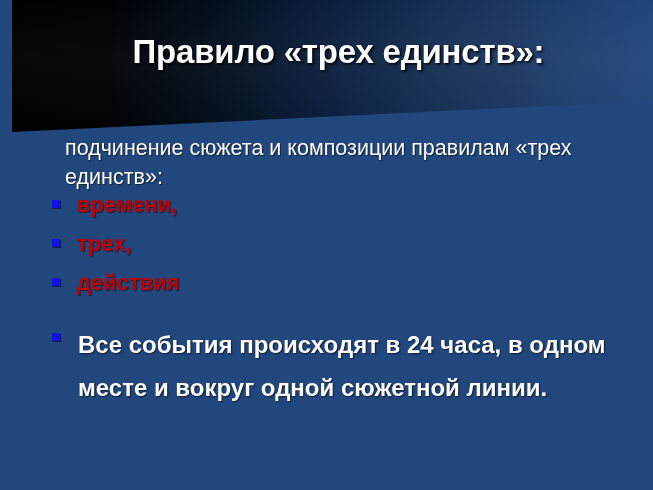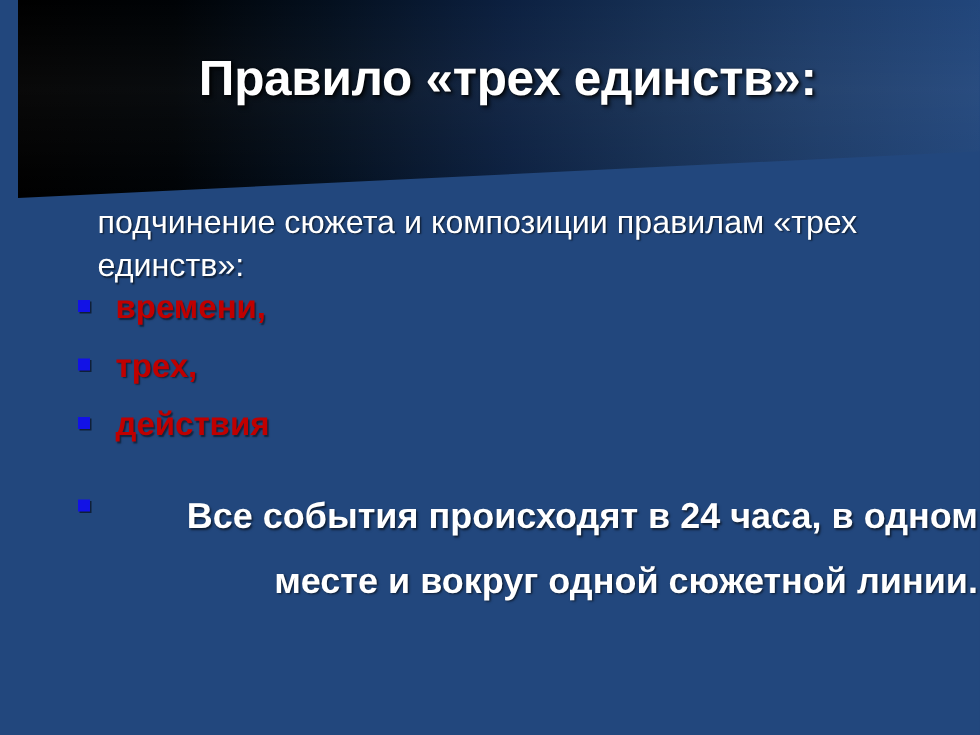--- a/index.html
+++ b/index.html
@@ -101,21 +101,20 @@
     line-height: 29px;
     text-indent: 0;
     padding-left: 22px;
   }
 
   
   .bullet-row {
     position: absolute;
     display: flex;
     align-items: flex-start;
-    text-align: right;
   }
 
   .bullet-marker {
     flex: 0 0 auto;
     width: 8px;
     height: 8px;
     background: #1212e6;
     box-shadow: 1px 1px 0 rgba(0,0,0,0.55);
     margin-top: 7px;
     margin-right: 17px;

